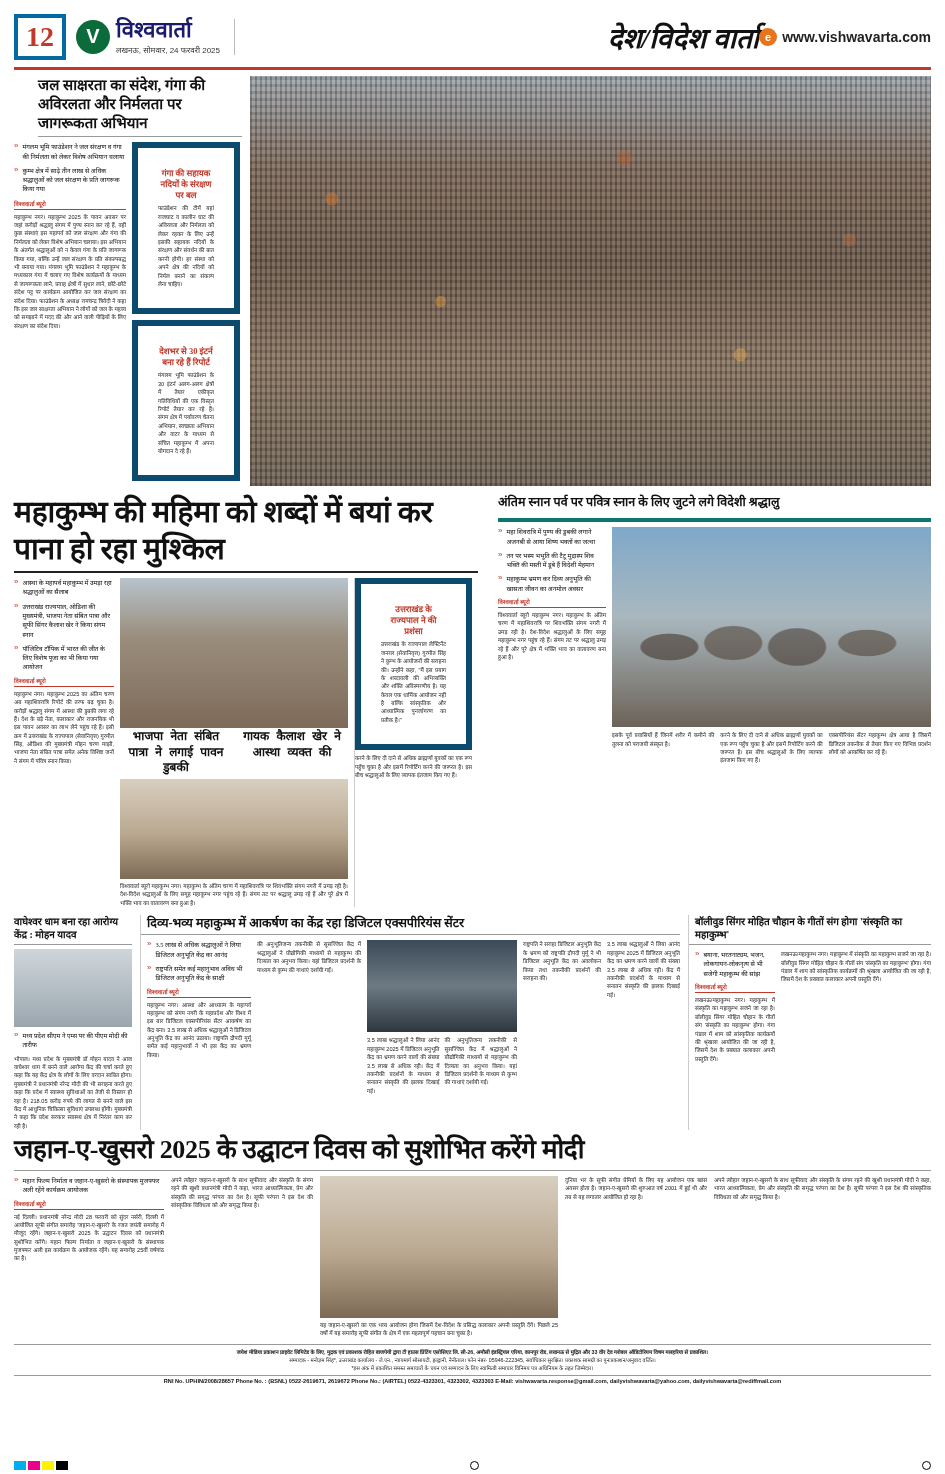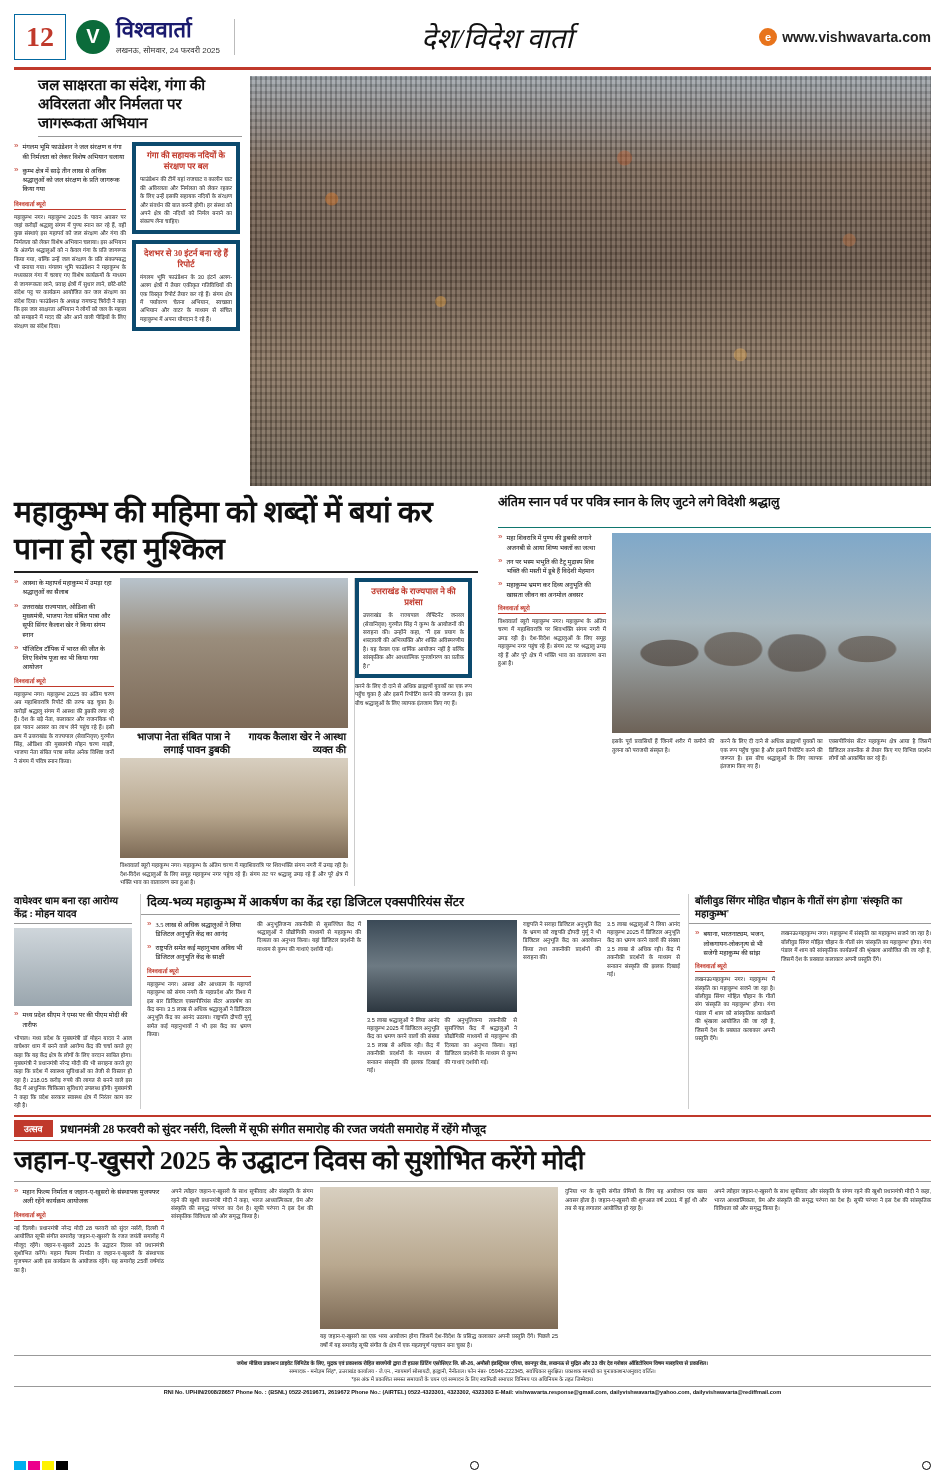--- a/index.html
+++ b/index.html
@@ -10,50 +10,50 @@
     font-family: "Liberation Sans", sans-serif;
     color: #111;
     position: relative;
     overflow: hidden;
   }
   .page { width: 945px; height: 1474px; position: relative; padding: 10px 14px; }
 
   
   .masthead { display:flex; align-items:center; border-bottom:3px solid #c0392b; padding-bottom:4px; height:60px; }
   .pageno {
-    border:1px solid #0369a1; color:#c0392b; font-weight:bold; font-size:28px;
+    border:4px solid #0369a1; color:#c0392b; font-weight:bold; font-size:28px;
     width:52px; height:46px; display:flex; align-items:center; justify-content:center;
     margin-right:10px; font-family:"Liberation Serif", serif;
   }
   .logo-wrap { display:flex; align-items:center; gap:6px; padding-right:14px; border-right:1px solid #bbb; }
   .logo-mark {
     width:34px; height:34px; border-radius:50%; background:#0b6b3a;
     display:flex; align-items:center; justify-content:center; color:#fff; font-size:20px; font-weight:bold;
   }
   .brand-hi { font-family:"Liberation Serif", serif; font-size:22px; font-weight:bold; color:#1a1a6e; line-height:1; }
   .brand-sub { font-size:8px; color:#333; margin-top:3px; }
   .section-title {
-    flex:1; text-align:center; font-family:"Liberation Serif", serif;
-    font-size:28px; font-weight:normal; font-style:italic; color:#111;
+    flex:1; text-align:right; font-family:"Liberation Serif", serif;
+    font-size:28px; font-weight:bold; font-style:italic; color:#111;
   }
   .site-url { display:flex; align-items:center; gap:5px; font-size:14px; font-weight:bold; color:#222; }
   .globe { width:18px; height:18px; border-radius:50%; background:#e8741c; color:#fff; font-size:11px; display:flex; align-items:center; justify-content:center; }
   .body-txt { font-size:5.6px; line-height:1.5; text-align:justify; color:#222; }
   .col-rule { border-left:1px solid #ccc; }
   .kicker {
     display:inline-block; background:#c0392b; color:#fff; font-size:9px; font-weight:bold;
     padding:2px 10px; font-family:"Liberation Serif", serif;
   }
   .vishwa-tag { font-size:6px; font-weight:bold; color:#c0392b; border-bottom:1px solid #c0392b; padding-bottom:1px; margin-bottom:3px; display:block; }
   .bullet-row { display:flex; gap:4px; margin-bottom:5px; }
   .bullet-row .bi { color:#c0392b; font-size:8px; line-height:1; flex:0 0 auto; }
   .bullet-row .bt { font-size:6.4px; line-height:1.45; font-family:"Liberation Serif", serif; }
-  .redbox { border:4px solid #0c4a6e; padding:4px; }
+  .redbox { border:6px solid #0c4a6e; padding:20px; }
   .redbox-h { color:#c0392b; font-weight:bold; font-size:8.5px; text-align:center; font-family:"Liberation Serif", serif; line-height:1.3; margin-bottom:3px; }
-  .cap { font-size:10px; font-weight:bold; text-align:right; font-family:Liberation Sans, sans-serif; line-height:1.3; padding:2px; }
+  .cap { font-size:12px; font-weight:bold; text-align:center; font-family:Liberation Mono, monospace; line-height:1.3; padding:2px; }
   .photo { background:#8a8f93; position:relative; overflow:hidden; }
   .photo.crowd { background:linear-gradient(180deg,#9fa6ad 0%,#7e6a5a 22%,#6d5a4b 45%,#8a7560 70%,#6f6254 100%); }
   .photo.crowd:after{
     content:""; position:absolute; inset:0;
     background:
       radial-gradient(circle at 12% 30%, rgba(220,120,40,.45) 0 6px, transparent 7px),
       radial-gradient(circle at 28% 55%, rgba(230,160,60,.4) 0 5px, transparent 6px),
       radial-gradient(circle at 55% 20%, rgba(200,90,40,.35) 0 7px, transparent 8px),
       radial-gradient(circle at 72% 68%, rgba(240,180,90,.4) 0 6px, transparent 7px),
       radial-gradient(circle at 88% 40%, rgba(190,110,60,.4) 0 6px, transparent 7px),
@@ -194,21 +194,21 @@
           <div class="redbox">
             <div class="redbox-h">उत्तराखंड के राज्यपाल ने की प्रशंसा</div>
             <div class="body-txt">उत्तराखंड के राज्यपाल लेफ्टिनेंट जनरल (सेवानिवृत्त) गुरमीत सिंह ने कुम्भ के आयोजनों की सराहना की। उन्होंने कहा, "मैं इस प्रयाग के शब्दावली की अभिव्यक्ति और शक्ति अविस्मरणीय है। यह केवल एक धार्मिक आयोजन नहीं है बल्कि सांस्कृतिक और आध्यात्मिक पुनर्जागरण का प्रतीक है।"</div>
           </div>
           <div class="body-txt" style="margin-top:4px;">करने के लिए दी दाने से अधिक ब्राह्मणों युवकों का एक रूप पहुँच चुका है और इसमें रिपोर्टिंग करने की जरूरत है। इस बीच श्रद्धालुओं के लिए व्यापक इंतजाम किए गए हैं।</div>
         </div>
       </div>
     </div>
 
     <div style="flex:1;">
-      <div class="headline-m" style="border-bottom:1px solid #0f766e; padding-bottom:17px;">अंतिम स्नान पर्व पर पवित्र स्नान के लिए जुटने लगे विदेशी श्रद्धालु</div>
+      <div class="headline-m" style="border-bottom:4px solid #0f766e; padding-bottom:8px;">अंतिम स्नान पर्व पर पवित्र स्नान के लिए जुटने लगे विदेशी श्रद्धालु</div>
       <div class="flexrow" style="gap:6px; margin-top:5px;">
         <div style="width:108px;">
           <div class="bullet-row">
             <span class="bi">»</span>
             <span class="bt">महा शिवरात्रि में पुण्य की डुबकी लगाने अजनबी से आया शिष्य भक्तों का जत्था</span>
           </div>
           <div class="bullet-row">
             <span class="bi">»</span>
             <span class="bt">तन पर भस्म भभूति की टैटू मुद्रास्प शिव भक्ति की मस्ती में डूबे हैं विदेशी मेहमान</span>
           </div>
@@ -287,24 +287,20 @@
           <div style="margin-top:5px;">
             <span class="vishwa-tag">विश्ववार्ता ब्यूरो</span>
             <div class="body-txt">लखनऊ/महाकुम्भ नगर। महाकुम्भ में संस्कृति का महाकुम्भ सजने जा रहा है। बॉलीवुड सिंगर मोहित चौहान के गीतों संग 'संस्कृति का महाकुम्भ' होगा। गंगा पंडाल में शाम को सांस्कृतिक कार्यक्रमों की श्रृंखला आयोजित की जा रही है, जिसमें देश के प्रख्यात कलाकार अपनी प्रस्तुति देंगे।</div>
           </div>
         </div>
         <div style="flex:1;" class="body-txt">लखनऊ/महाकुम्भ नगर। महाकुम्भ में संस्कृति का महाकुम्भ सजने जा रहा है। बॉलीवुड सिंगर मोहित चौहान के गीतों संग 'संस्कृति का महाकुम्भ' होगा। गंगा पंडाल में शाम को सांस्कृतिक कार्यक्रमों की श्रृंखला आयोजित की जा रही है, जिसमें देश के प्रख्यात कलाकार अपनी प्रस्तुति देंगे।</div>
       </div>
     </div>
   </div>
 
-  <div class="utsav-band">
-    <span class="kicker">उत्सव</span>
-    <span class="utsav-txt">प्रधानमंत्री 28 फरवरी को सुंदर नर्सरी, दिल्ली में सूफी संगीत समारोह की रजत जयंती समारोह में रहेंगे मौजूद</span>
-  </div>
 
   <div>
     <div class="headline-xl" style="font-size:26px; padding:4px 0; border-bottom:1px solid #999;">जहान-ए-खुसरो 2025 के उद्घाटन दिवस को सुशोभित करेंगे मोदी</div>
     <div class="flexrow" style="gap:7px; margin-top:5px;">
       <div style="width:150px;">
         <div class="bullet-row">
           <span class="bi">»</span>
           <span class="bt">महान फिल्म निर्माता व जहान-ए-खुसरो के संस्थापक मुजफ्फर अली रहेंगे कार्यक्रम आयोजक</span>
         </div>
         <div style="margin-top:5px;">

